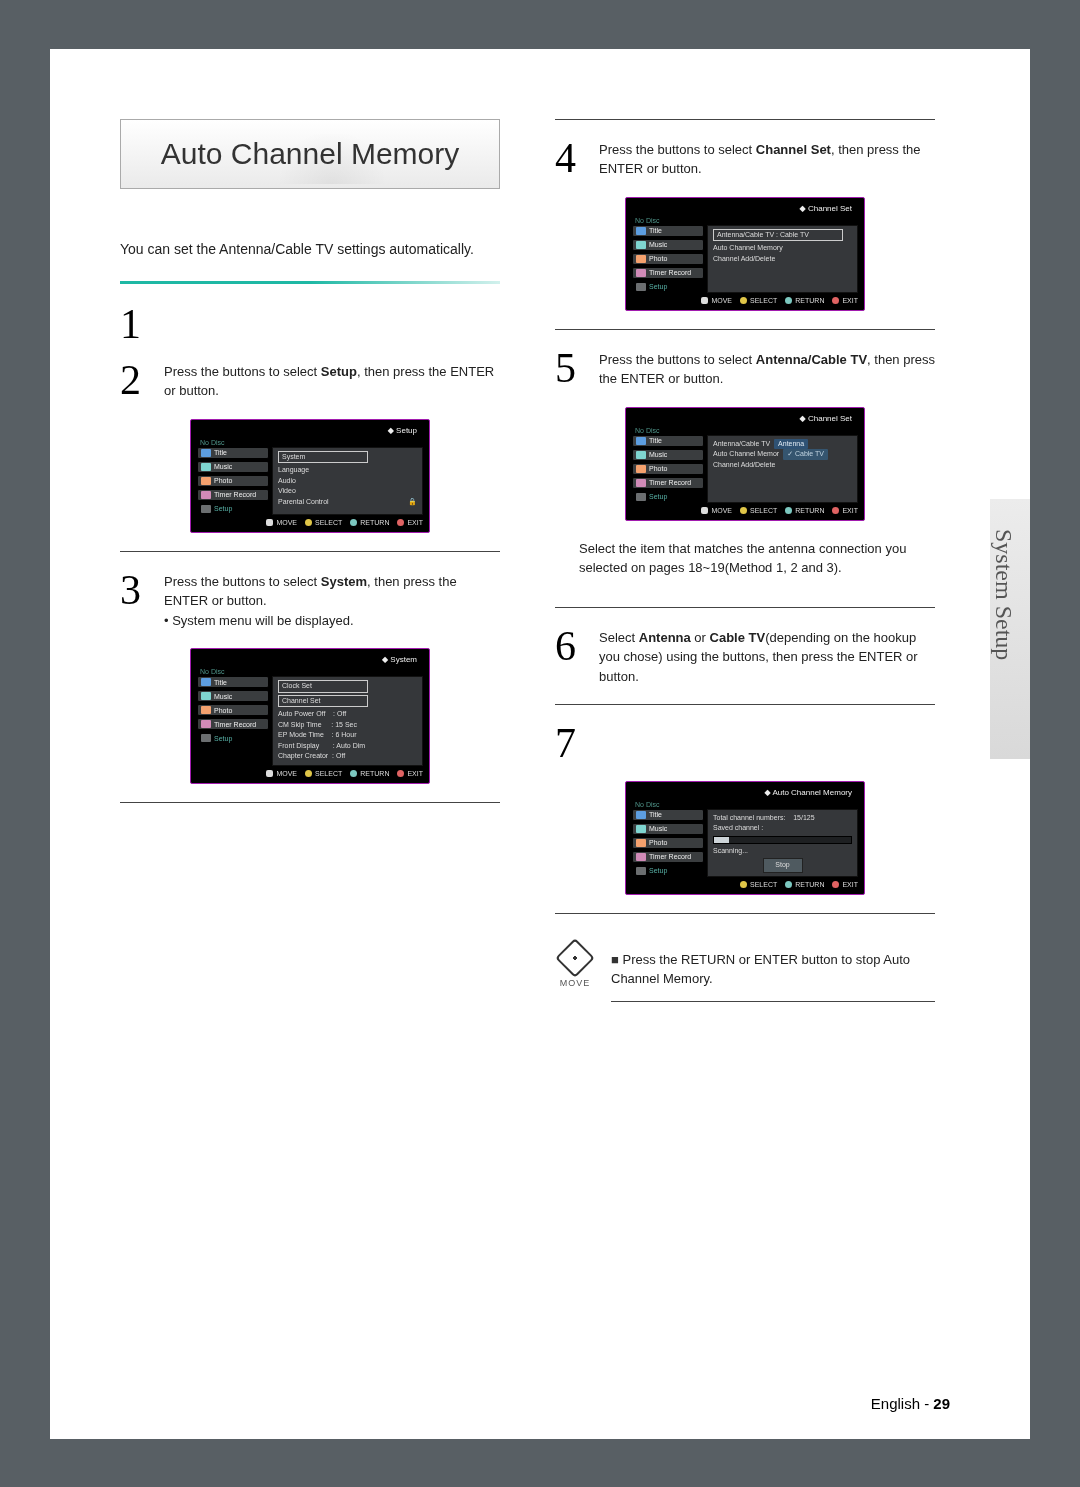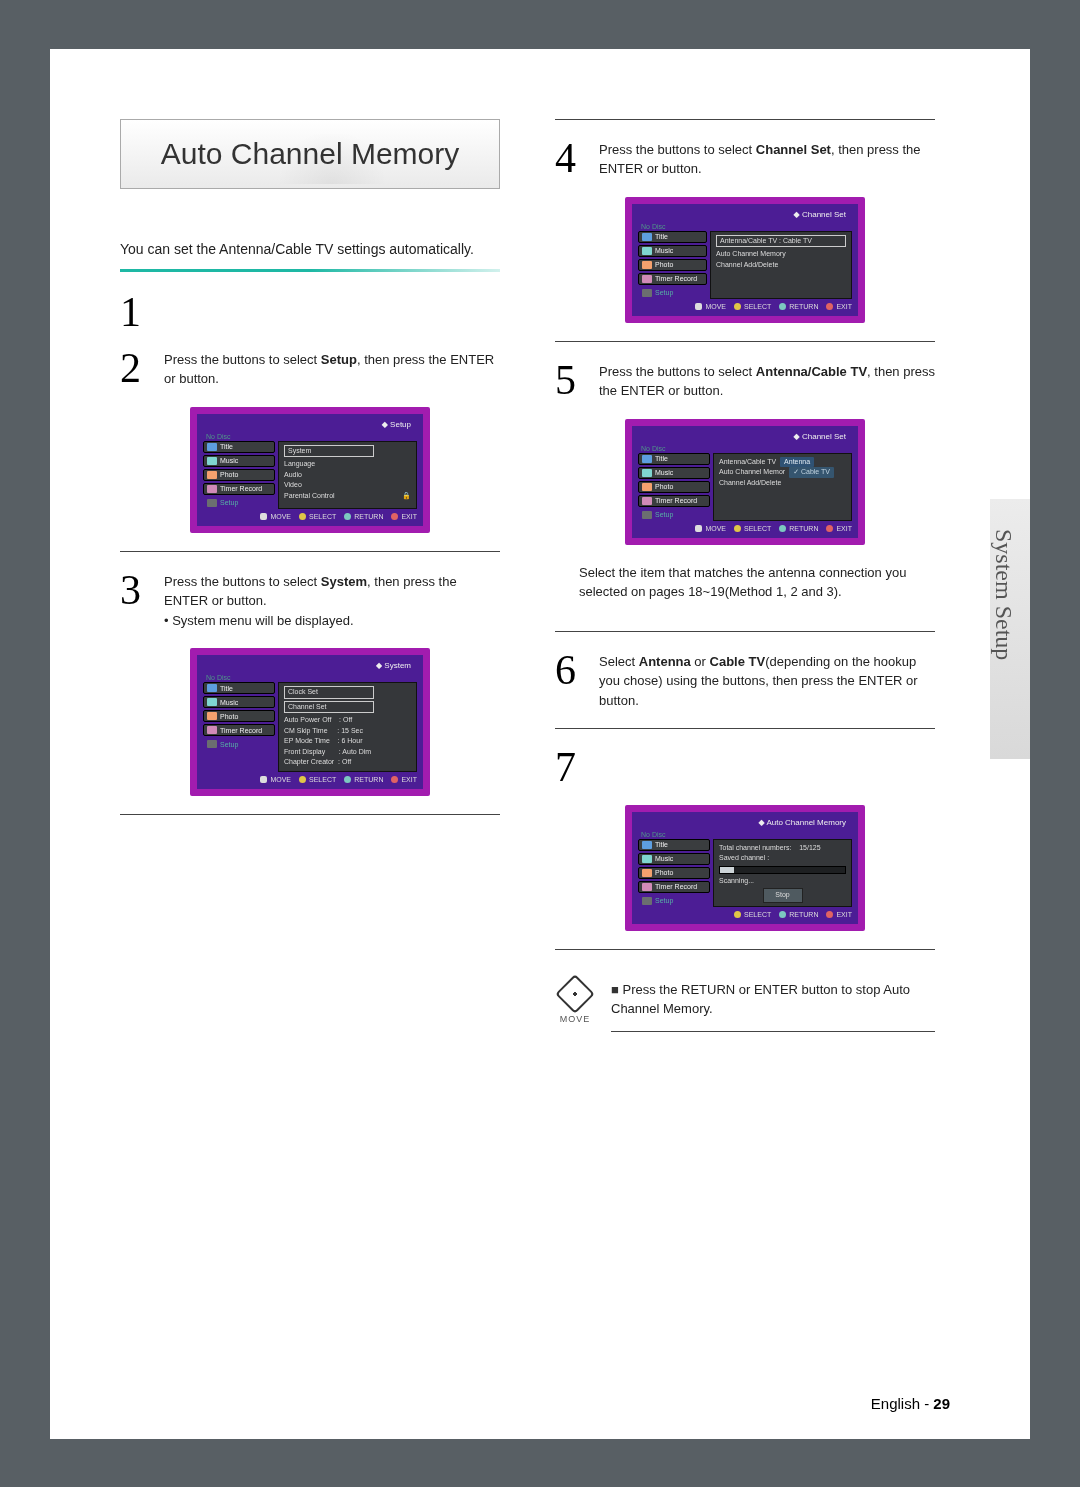--- a/index.html
+++ b/index.html
@@ -67,21 +67,21 @@
     font-size: 30px;
     color: #333;
     font-family: Arial, sans-serif;
     font-weight: 400;
   }
 
   .intro {
     font-size: 14px;
     color: #222;
     line-height: 1.45;
-    margin-bottom: 10px;
+    margin-bottom: 22px;
   }
   .underline-green {
     height: 3px;
     background: linear-gradient(to right, #1eb8a4 0%, #1eb8a4 50%, rgba(30,184,164,0.2) 100%);
     margin: 8px 0 22px 0;
   }
   .underline-plain {
     height: 1px;
     background: #444;
     margin: 10px 0 20px 0;
@@ -103,22 +103,22 @@
     font-size: 13px;
     color: #222;
     line-height: 1.5;
   }
   .step-text .kw { font-weight: 700; }
 
   
   .osd {
     width: 240px;
     margin: 4px auto 18px auto;
-    background: #4c1d95;
-    border: 7px solid #a21caf;
+    background: #000000;
+    border: 1px solid #a21caf;
     border-radius: 2px;
     padding: 6px;
     font-size: 8px;
     color: #ddd;
   }
   .osd .hdr {
     text-align: right;
     padding-right: 6px;
     color: #eee;
     font-size: 8px;
@@ -247,21 +247,21 @@
     transform: rotate(-45deg);
     background:
       radial-gradient(circle at 50% 50%, #333 2px, transparent 2px);
   }
   .note-ic .lbl{ font-size:9px; color:#555; letter-spacing:1px;}
   .note-txt{
     font-size:13px; color:#222; line-height:1.5;
     flex:1;
     border-bottom:1px solid #444;
     padding-bottom:12px;
-    margin-top:0;
+    margin-top:6px;
     position:relative;
   }
   .note-txt::before{
     content:"■ ";
     color:#333;
   }
 
   .page-foot{
     position:absolute;
     bottom:27px; right:80px;

